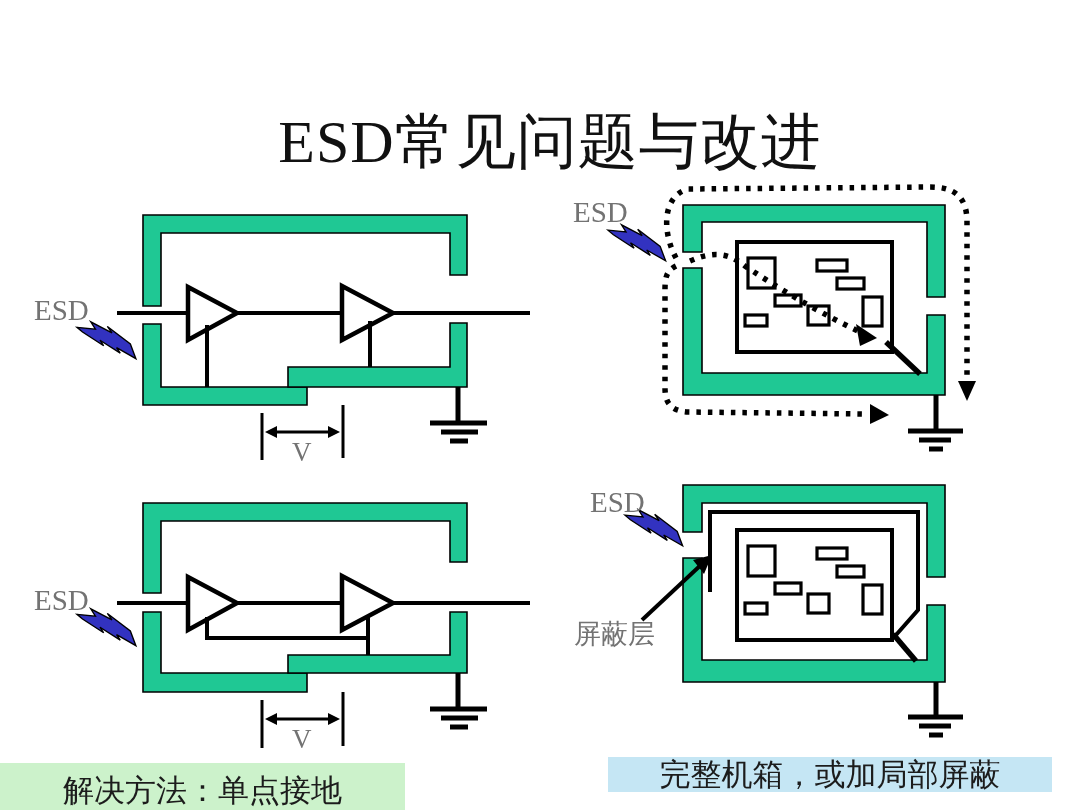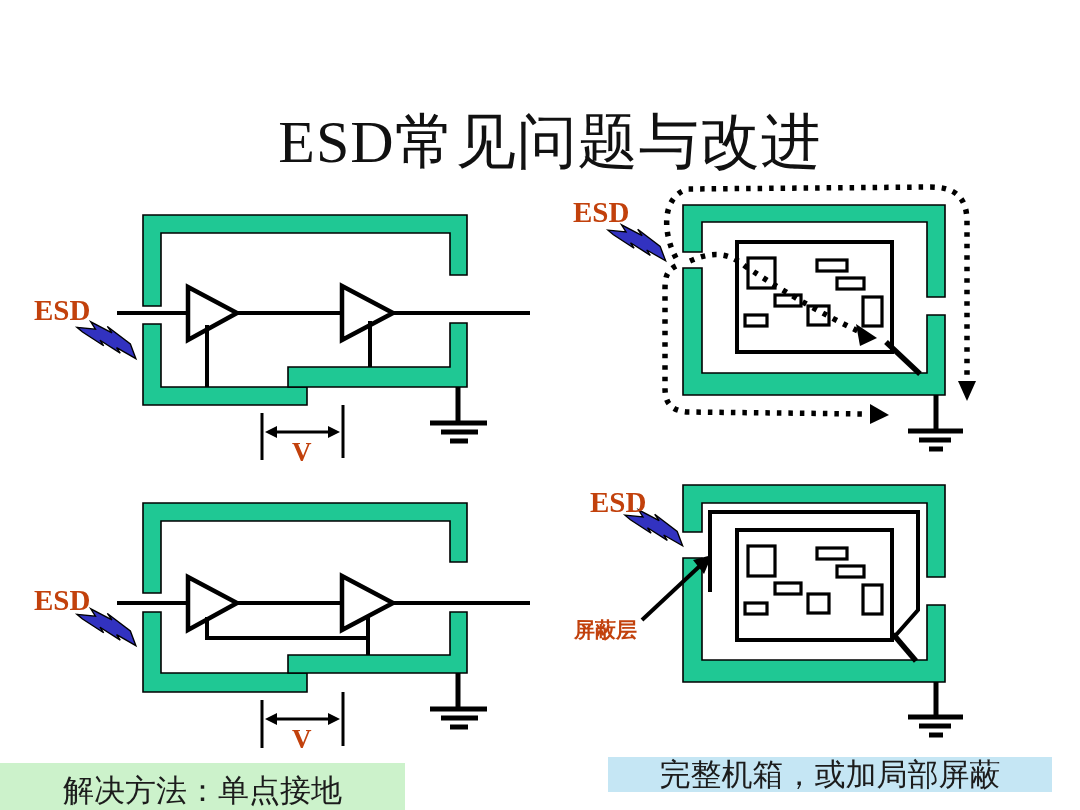--- a/index.html
+++ b/index.html
@@ -18,24 +18,24 @@
   .wire5{stroke:#000;stroke-width:5.5;fill:none;}
   .tri{fill:#fff;stroke:#000;stroke-width:4.5;stroke-linejoin:miter;}
   .pcb{fill:#fff;stroke:#000;stroke-width:4;}
   .comp{fill:#fff;stroke:#000;stroke-width:3.2;}
   .dotted{stroke:#000;stroke-width:5.5;stroke-dasharray:4.5 7;fill:none;}
   .bolt{fill:var(--lightning-blue,#3232c0);stroke:#000;stroke-width:1.5;}
   .head{fill:#000;stroke:none;}
   .gnd{stroke:#000;stroke-width:5;fill:none;}
   .tick{stroke:#000;stroke-width:3;fill:none;}
   .dimline{stroke:#000;stroke-width:3;fill:none;}
-  .lbl{position:absolute;color:#c2410c;white-space:nowrap;font-weight:bold;}
+  .lbl{position:absolute;color:#737373;white-space:nowrap;}
   .esd-lbl{font-size:29px;}
   .v-lbl{font-size:27px;}
-  .shield-lbl{font-size:21px;}
+  .shield-lbl{font-size:27px;}
   .caption{
     position:absolute;height:55px;display:flex;align-items:center;
     justify-content:center;font-size:31px;color:#1c1c1c;
   }
   .caption-left{left:0;top:763px;width:405px;background:var(--caption-left-bg,#ccf2cb);}
   .caption-right{left:608px;top:757px;width:444px;height:35px;background:var(--caption-right-bg,#c5e6f4);}
 </style>
 </head>
 <body>
 

